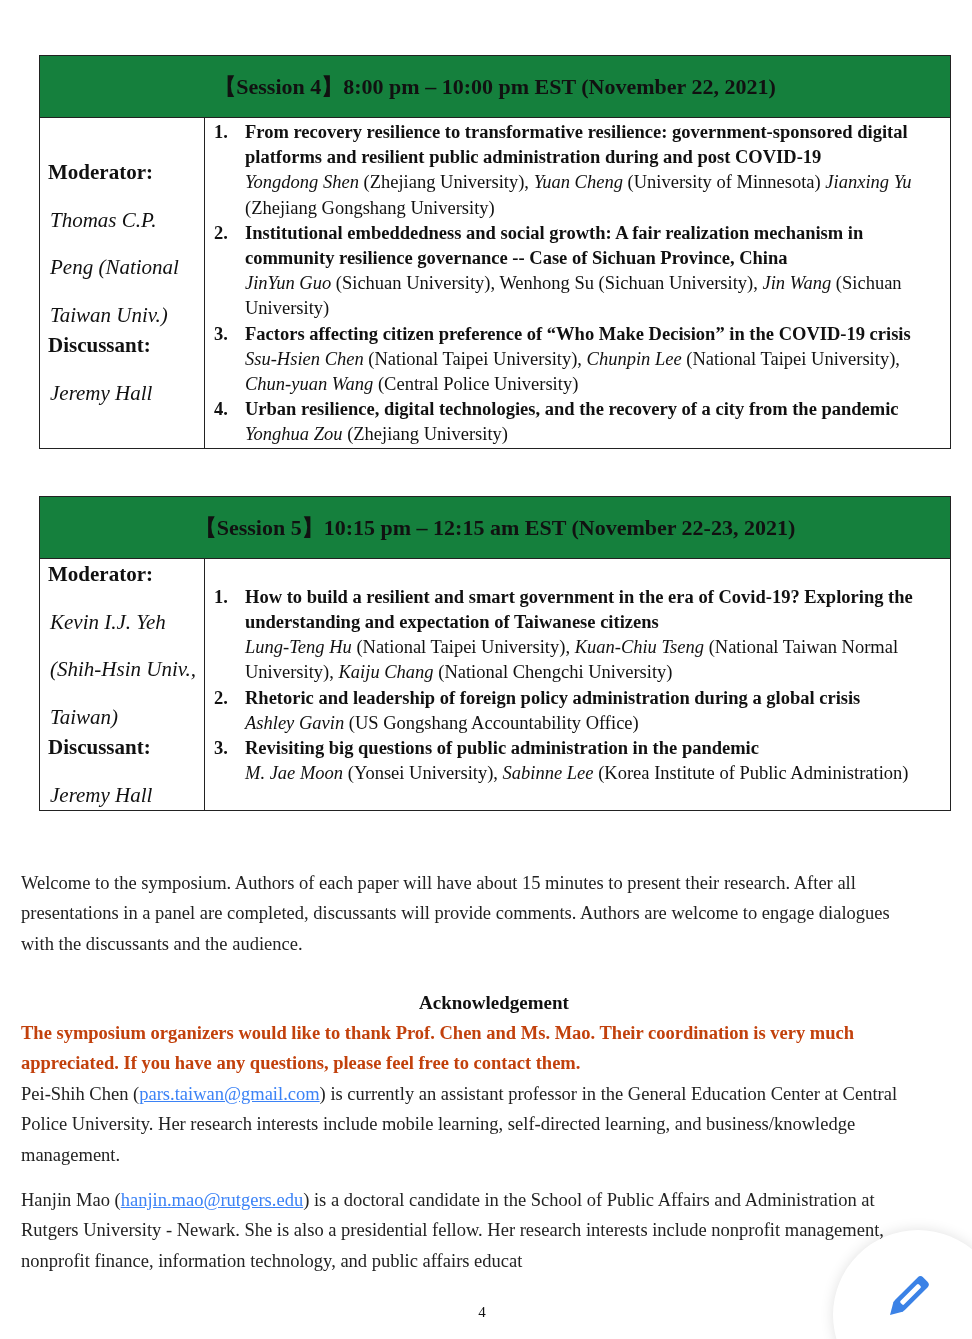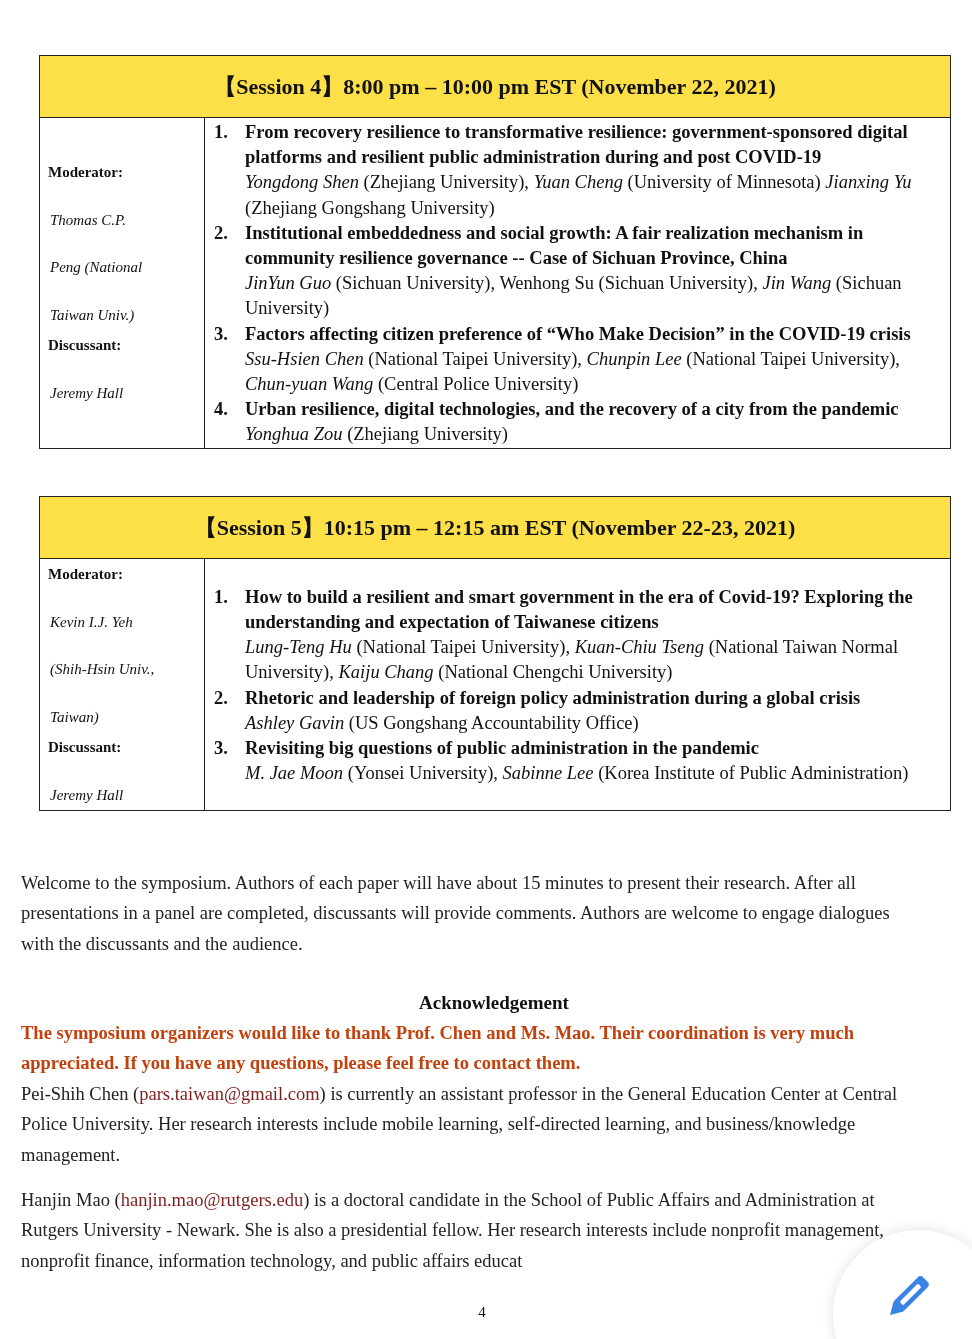--- a/index.html
+++ b/index.html
@@ -4,37 +4,37 @@
 <style>
   html, body { margin: 0; padding: 0; background: #ffffff; }
   body { width: 972px; height: 1339px; position: relative; overflow: hidden;
          font-family: "Liberation Serif", "DejaVu Serif", serif; color: #111; }
   .page { position: absolute; left: 0; top: 0; width: 972px; height: 1339px; }
 
   table.sched { position: absolute; left: 39px; width: 912px; border-collapse: collapse; }
   table.sched td { border: 1.5px solid #222; vertical-align: middle; }
   #s4 { top: 55px; }
   #s5 { top: 496px; }
-  .sess-head { background: #fde047; text-align: center; font-weight: bold; font-size: 22px; }
+  .sess-head { background: #15803d; text-align: center; font-weight: bold; font-size: 22px; }
   #s4 .sess-head { height: 59px; }
   #s5 .sess-head { height: 59px; }
-  .left { width: 156px; padding: 0 0 0 8px; font-size: 15px; line-height: 30.5px; }
+  .left { width: 156px; padding: 0 0 0 8px; font-size: 21px; line-height: 30.5px; }
   .left .lbl { font-weight: bold; }
   .left .name { font-style: italic; padding-left: 2px; margin-top: 17px; }
   .right { padding: 2px 8px 0 8px; font-size: 18.5px; line-height: 25.2px; }
   ol.papers { margin: 0; padding: 0; list-style: none; }
   ol.papers li { position: relative; padding-left: 32px; }
   ol.papers li .num { position: absolute; left: 1px; top: 0; font-weight: bold; }
   .ptitle { font-weight: bold; }
   .auth i { font-style: italic; }
 
   .heading { position: absolute; left: 0; width: 972px; text-align: center; font-weight: bold; font-size: 19px; }
   .para { position: absolute; left: 21px; width: 900px; font-size: 18.5px; line-height: 30.3px; color: #222; }
   .para.bold { font-weight: bold; color: #c2410c; }
-  a.mail { color: #7f1d1d; }
+  a.mail { color: #3b82f6; text-decoration: underline; }
   .pagenum { position: absolute; top: 1304px; left: 0; width: 964px; text-align: center; font-size: 15px; }
 
   .fab { position: absolute; left: 833px; top: 1230px; width: 170px; height: 170px; border-radius: 50%;
          background: #ffffff; box-shadow: 0 0 14px rgba(0,0,0,0.12); }
   .fab svg { position: absolute; left: 46px; top: 40px; }
 </style>
 </head>
 <body>
 
 <div class="page">

